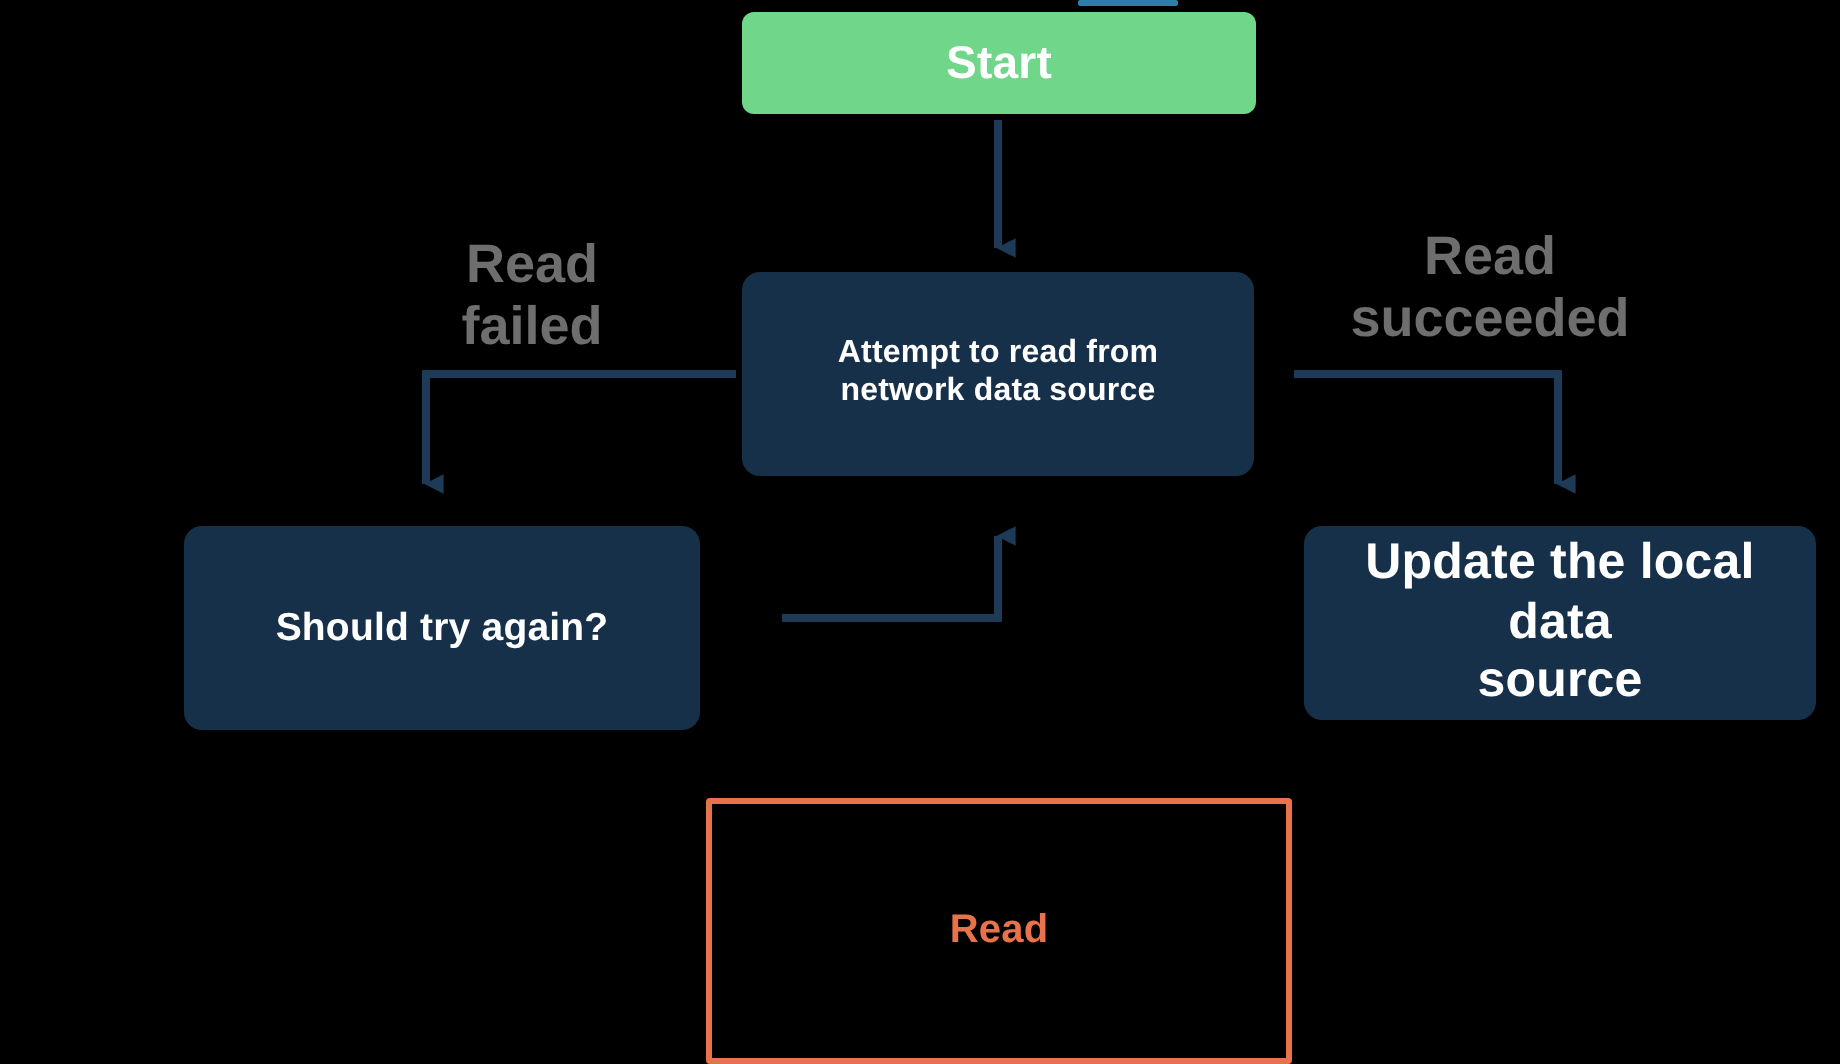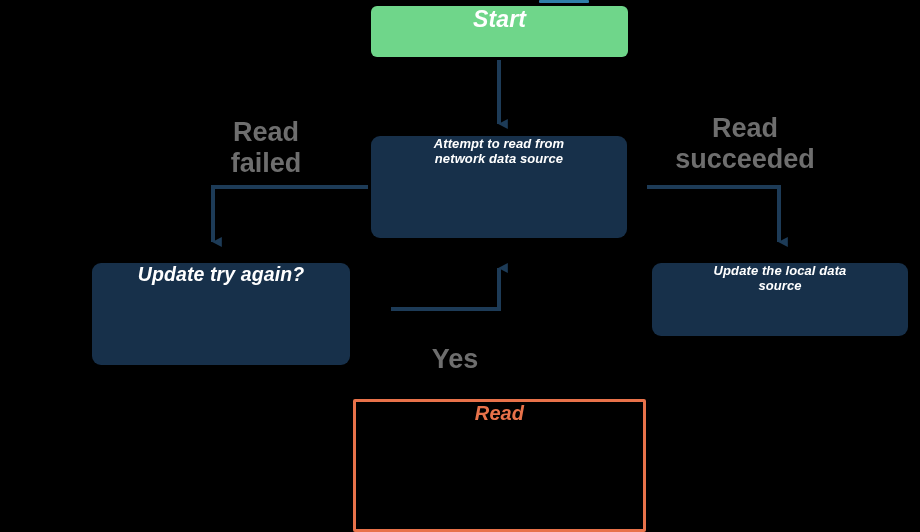--- a/index.html
+++ b/index.html
@@ -30,26 +30,25 @@
     left: 0;
     top: 0;
     width: 920px;
     height: 532px;
   }
 
   .node {
     position: absolute;
     box-sizing: border-box;
     display: flex;
-    align-items: flex-start;
+    align-items: center;
     justify-content: center;
     text-align: center;
     line-height: 1.18;
     letter-spacing: 0.1px;
-    font-style: italic;
   }
 
   .node-label {
     display: block;
     padding: 0 14px;
     white-space: pre-line;
   }
 
   
   #node-start {
@@ -76,21 +75,21 @@
 
   
   #node-attempt {
     left: 371px;
     top: 136px;
     width: 256px;
     height: 102px;
     background: #17304a;
     border-radius: 9px;
     color: #ffffff;
-    font-size: 13px;
+    font-size: 16px;
     font-weight: 700;
   }
 
   
   #node-retry {
     left: 92px;
     top: 263px;
     width: 258px;
     height: 102px;
     background: #17304a;
@@ -98,25 +97,25 @@
     color: #ffffff;
     font-size: 19.5px;
     font-weight: 700;
   }
 
   
   #node-update {
     left: 652px;
     top: 263px;
     width: 256px;
-    height: 73px;
+    height: 97px;
     background: #17304a;
     border-radius: 9px;
     color: #ffffff;
-    font-size: 13px;
+    font-size: 25px;
     font-weight: 700;
   }
 
   
   #node-done {
     left: 353px;
     top: 399px;
     width: 293px;
     height: 133px;
     background: transparent;
@@ -194,34 +193,33 @@
     <span class="node-label">Start</span>
   </div>
   <div id="start-top-sliver"></div>
 
   <div class="node" id="node-attempt">
     <span class="node-label">Attempt to read from
 network data source</span>
   </div>
 
   <div class="node" id="node-retry">
-    <span class="node-label">Update try again?</span>
+    <span class="node-label">Should try again?</span>
   </div>
 
   <div class="node" id="node-update">
     <span class="node-label">Update the local data
 source</span>
   </div>
 
   <div class="node" id="node-done">
     <span class="node-label">Read</span>
   </div>
 
   <div class="edge-label" id="label-read-failed">Read
 failed</div>
 
   <div class="edge-label" id="label-read-succeeded">Read
 succeeded</div>
 
-  <div class="edge-label" id="label-yes">Yes</div>
 
 
 </div>
 
 </body></html>

